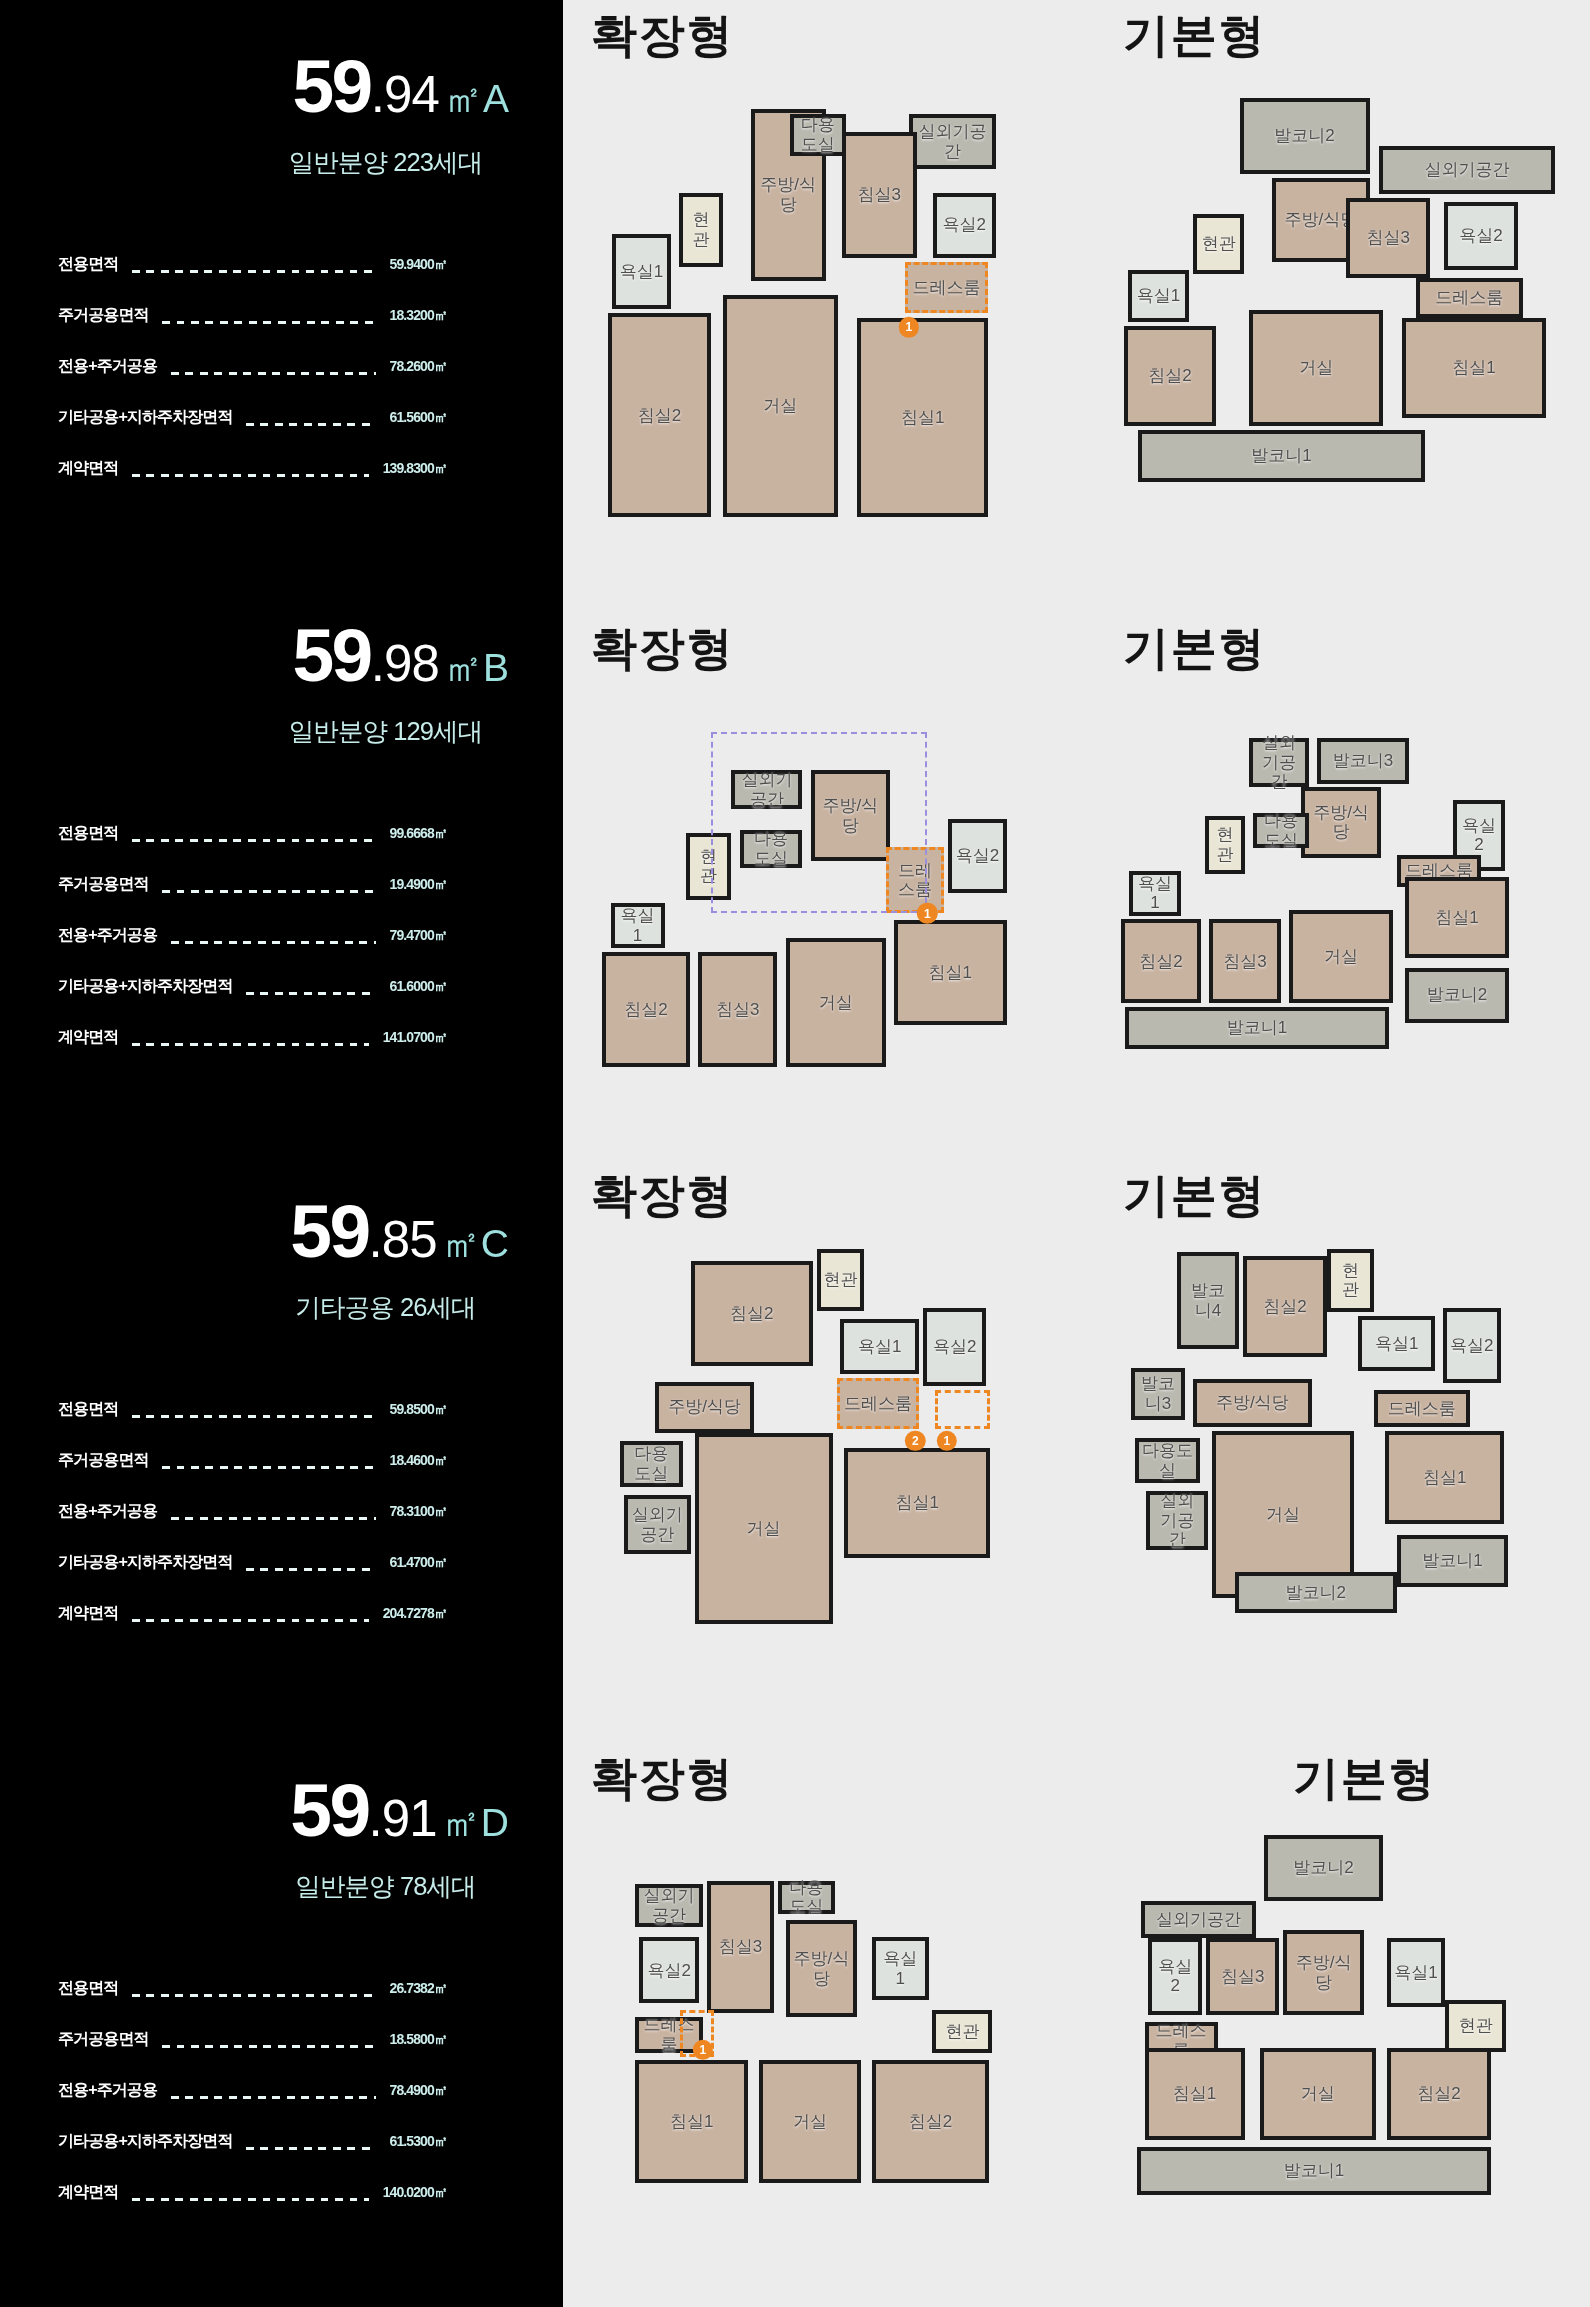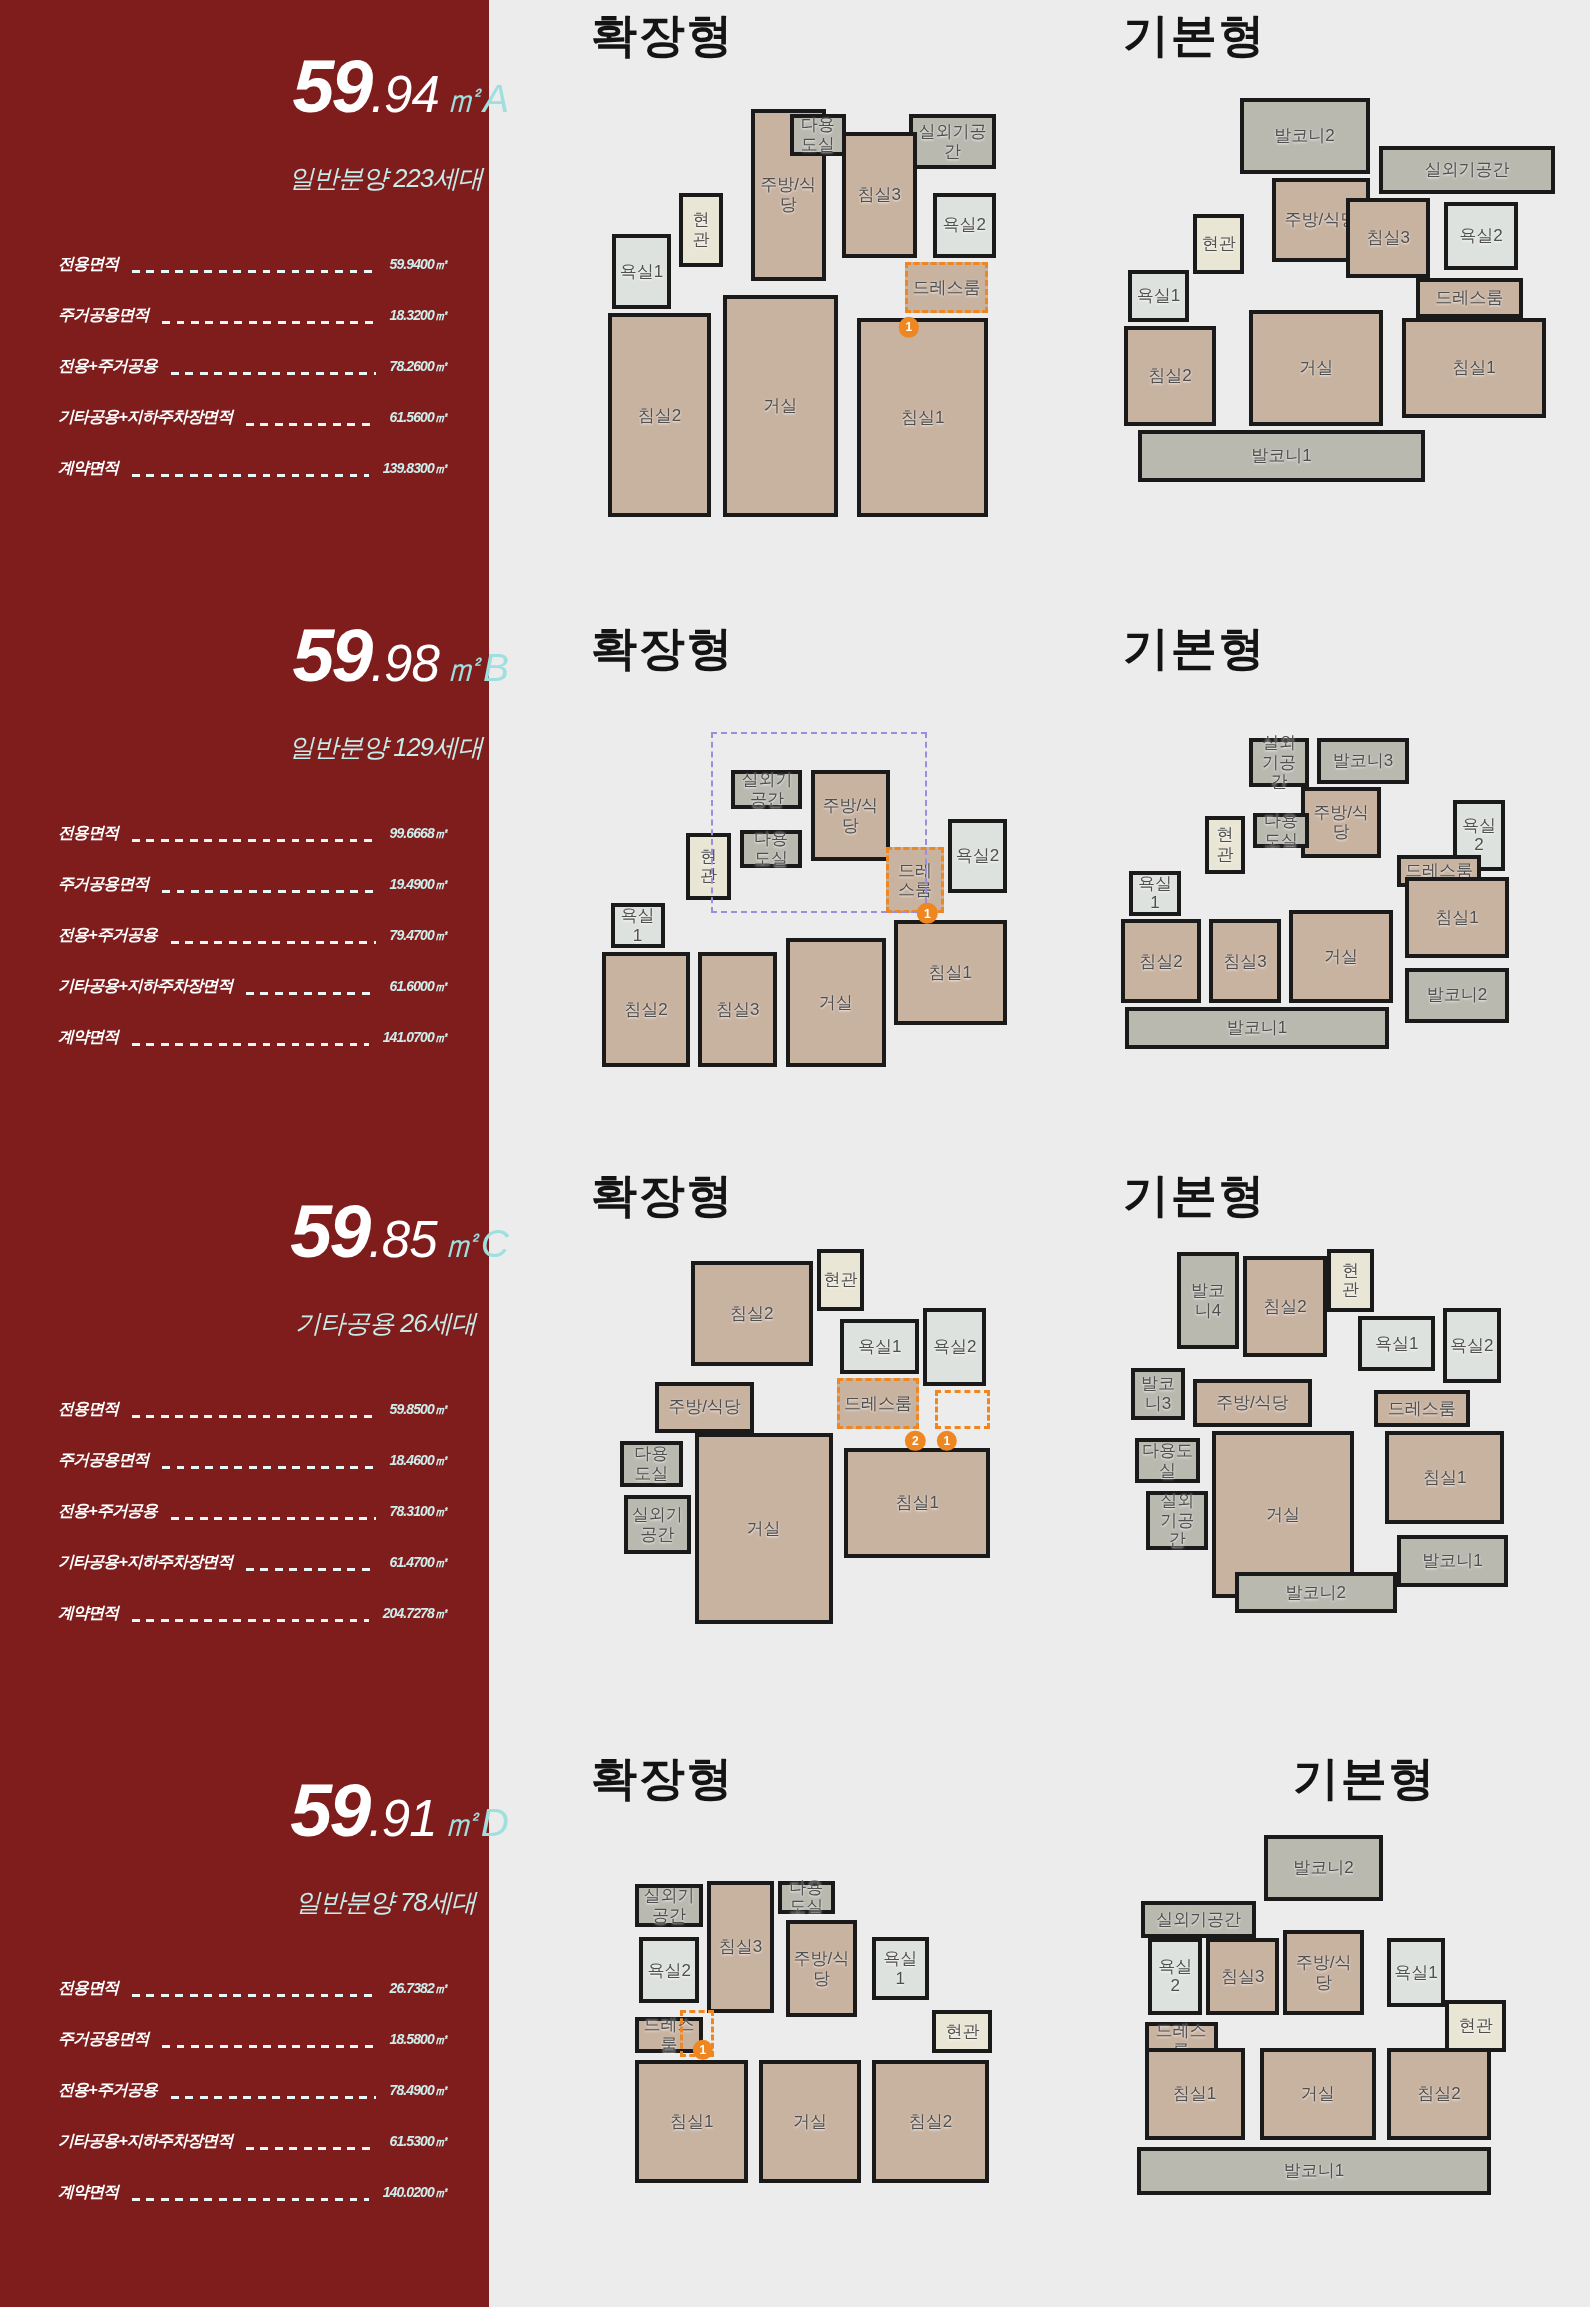--- a/index.html
+++ b/index.html
@@ -2,28 +2,28 @@
 <html style="font-size:13.6px"><head>
 <meta charset="utf-8">
 <style>
   html,body{margin:0;padding:0;}
   body{
     width:1591px;height:2307px;overflow:hidden;position:relative;
     background:#ececec;
     font-family:"Liberation Sans", sans-serif;
   }
   
-  .sidebar{position:absolute;left:0;top:0;width:489px;height:2307px;background:#7f1d1d;font-style:italic;}
+  .sidebar{position:absolute;left:0;top:0;width:563px;height:2307px;background:#000000;}
   .unit{position:absolute;left:0;width:563px;height:476px;}
   .unit-title{position:absolute;right:54px;top:0;display:flex;align-items:baseline;color:#ffffff;white-space:nowrap;}
   .unit-title .big{font-size:75px;font-weight:600;letter-spacing:-2.6px;line-height:1.15;}
   .unit-title .dec{font-size:51px;font-weight:500;letter-spacing:-0.9px;}
   .unit-title .suffix{font-size:39px;font-weight:500;color:#9ee0de;margin-left:5.1px;}
   .unit-sub{position:absolute;right:54px;top:102px;width:247px;text-align:center;
-    font-size:25.5px;color:#c6ecea;letter-spacing:-0.9px;margin-top:16px;}
+    font-size:25.5px;color:#c6ecea;letter-spacing:-0.9px;}
   .specs{position:absolute;top:196px;left:58px;right:116px;margin:0;padding:0;list-style:none;}
   .spec-row{display:flex;align-items:center;height:51px;}
   .spec-row .lbl{font-size:16px;font-weight:700;color:#ffffff;white-space:nowrap;letter-spacing:-0.9px;}
   .spec-row .leader{flex:1;height:3.4px;margin:13.6px 13.6px 0 13.6px;
     background:repeating-linear-gradient(to right,#e9f8f7 0 7.7px,transparent 7.7px 14.5px);}
   .spec-row .val{font-size:14px;font-weight:700;color:#cdeeec;white-space:nowrap;letter-spacing:-0.9px;}
   .plan-header{position:absolute;margin:0;font-size:46px;font-weight:700;color:#141414;line-height:1;letter-spacing:1.7px;}
   .plan{position:absolute;}
   .room{position:absolute;border:4.3px solid #1a1a1a;box-sizing:border-box;
     display:flex;align-items:center;justify-content:center;z-index:1;}

